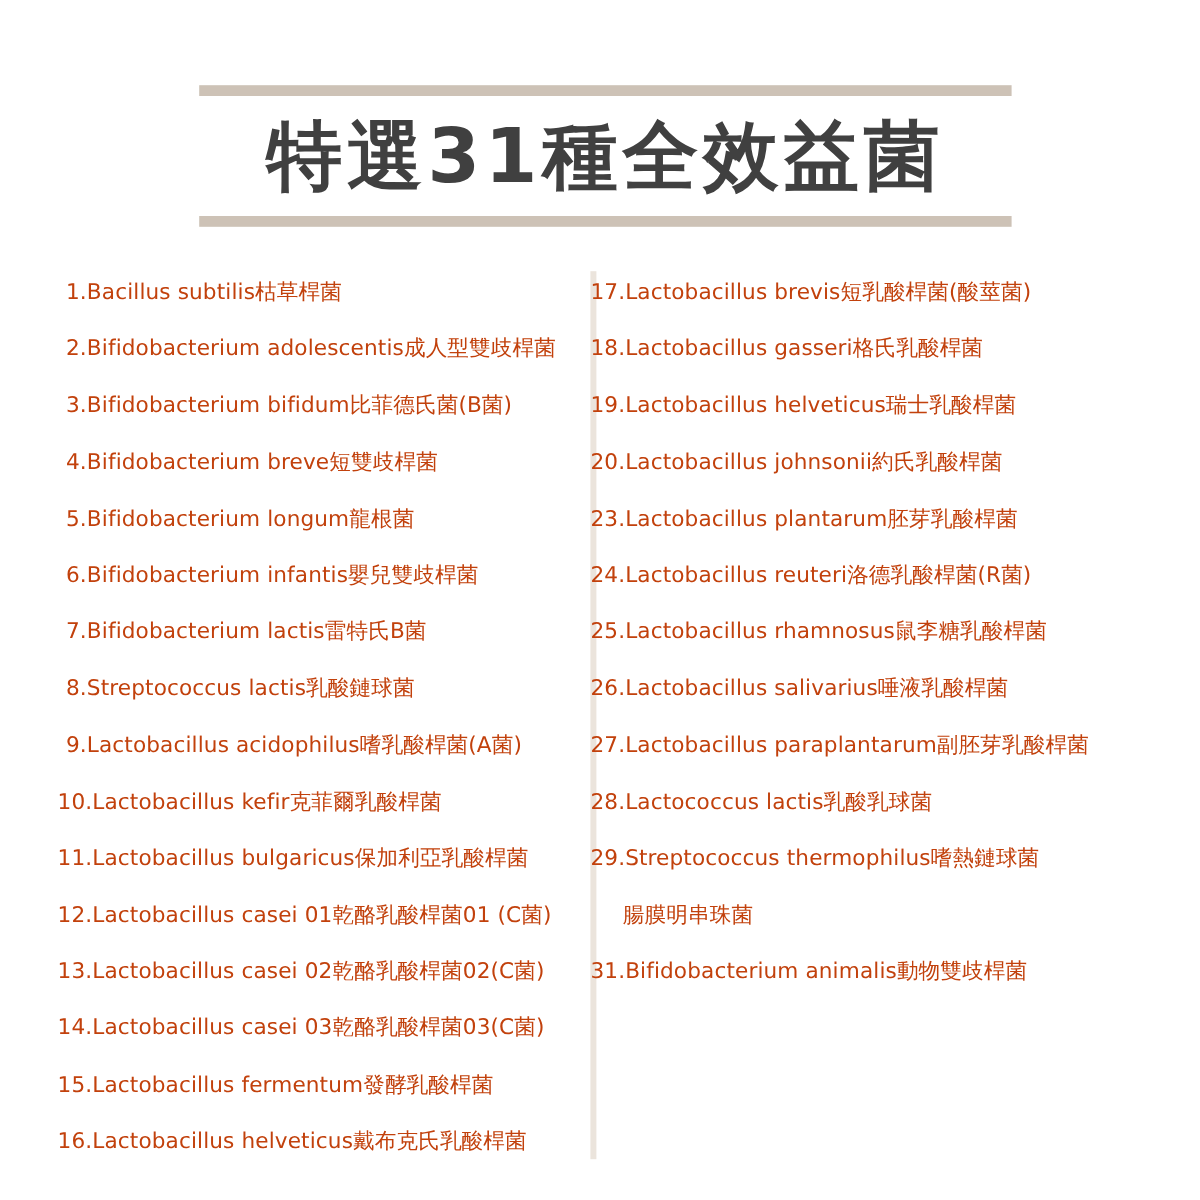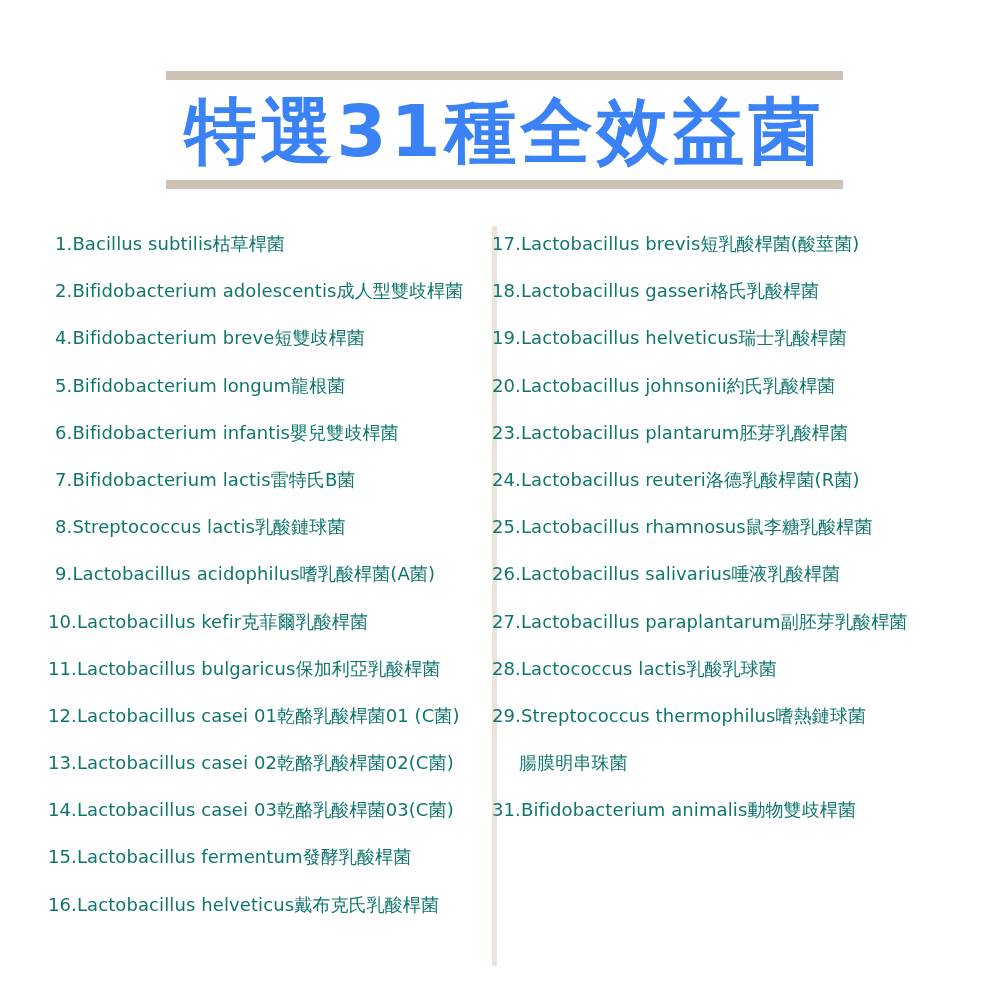--- a/index.html
+++ b/index.html
@@ -34,40 +34,40 @@
     .title-text {
       position: absolute;
       left: 0;
       top: 18px;
       width: 677px;
       height: 84px;
       line-height: 84px;
       text-align: center;
       font-family: "DejaVu Sans", "Liberation Sans", sans-serif;
       font-weight: bold;
-      font-size: 72px;
+      font-size: 63px;
       letter-spacing: 4px;
-      color: #3b82f6;
+      color: #404040;
       white-space: nowrap;
     }
     .column {
       position: absolute;
       top: 220px;
       list-style: none;
       margin: 0;
       padding: 0;
     }
     .column.left { left: 48px; width: 430px; }
     .column.right { left: 492px; width: 470px; }
     .item {
       height: 47.2px;
       line-height: 47.2px;
       font-size: 18px;
       white-space: nowrap;
-      color: #0f766e;
+      color: #c2410c;
       letter-spacing: 0.1px;
     }
     .item.pad-one { padding-left: 7px; }
     .item.cont { padding-left: 27px; }
     .divider {
       position: absolute;
       left: 492px;
       top: 226px;
       width: 5px;
       height: 740px;
@@ -79,20 +79,21 @@
 
 <div class="title-block">
   <div class="title-bar top"></div>
   <div class="title-text">特選31種全效益菌</div>
   <div class="title-bar bottom"></div>
 </div>
 
 <ul class="column left">
   <li class="item pad-one"><span>1.</span><span>Bacillus subtilis</span><span>枯草桿菌</span></li>
   <li class="item pad-one"><span>2.</span><span>Bifidobacterium adolescentis</span><span>成人型雙歧桿菌</span></li>
+  <li class="item pad-one"><span>3.</span><span>Bifidobacterium bifidum</span><span>比菲德氏菌(B菌)</span></li>
   <li class="item pad-one"><span>4.</span><span>Bifidobacterium breve</span><span>短雙歧桿菌</span></li>
   <li class="item pad-one"><span>5.</span><span>Bifidobacterium longum</span><span>龍根菌</span></li>
   <li class="item pad-one"><span>6.</span><span>Bifidobacterium infantis</span><span>嬰兒雙歧桿菌</span></li>
   <li class="item pad-one"><span>7.</span><span>Bifidobacterium lactis</span><span>雷特氏B菌</span></li>
   <li class="item pad-one"><span>8.</span><span>Streptococcus lactis</span><span>乳酸鏈球菌</span></li>
   <li class="item pad-one"><span>9.</span><span>Lactobacillus acidophilus</span><span>嗜乳酸桿菌(A菌)</span></li>
   <li class="item"><span>10.</span><span>Lactobacillus kefir</span><span>克菲爾乳酸桿菌</span></li>
   <li class="item"><span>11.</span><span>Lactobacillus bulgaricus</span><span>保加利亞乳酸桿菌</span></li>
   <li class="item"><span>12.</span><span>Lactobacillus casei 01</span><span>乾酪乳酸桿菌01 (C菌)</span></li>
   <li class="item"><span>13.</span><span>Lactobacillus casei 02</span><span>乾酪乳酸桿菌02(C菌)</span></li>

